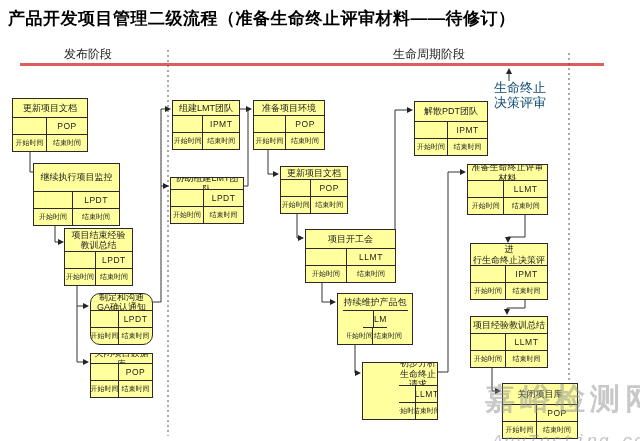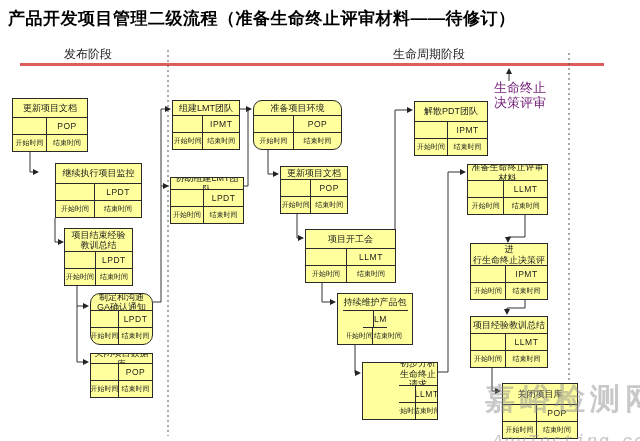--- a/index.html
+++ b/index.html
@@ -9,21 +9,21 @@
   }
   .page-title{
     position:absolute;left:8px;top:7px;width:624px;
     font-size:17px;font-weight:bold;letter-spacing:0.5px;color:#000;white-space:nowrap;
   }
   .phase-label{position:absolute;font-size:12px;color:#222;white-space:nowrap;}
   .phase-label.release{left:64px;top:46px;}
   .phase-label.lifecycle{left:393px;top:46px;}
   .eol-label{
     position:absolute;left:494px;top:80px;font-size:13px;line-height:15px;
-    white-space:pre-line;text-align:center;color:#701a75;
+    white-space:pre-line;text-align:center;color:#0c4a6e;
   }
   svg.connectors{position:absolute;left:0;top:0;width:640px;height:441px;}
   .conn{stroke:#333;stroke-width:1;fill:none;}
   .dashed{stroke:#555;stroke-width:1;stroke-dasharray:2,3;fill:none;}
   .redbar{stroke-width:3.2;fill:none;}
   .box{
     position:absolute;background:var(--box-fill,#ffff9e);border:1px solid #2a2a2a;
     display:flex;flex-direction:column;box-sizing:border-box;color:#1a1a1a;
   }
   .box-title{
@@ -98,21 +98,21 @@
     <div class="box-title">更新项目文档</div>
     <div class="box-row role-row">
       <div class="cell cell-left"></div>
       <div class="cell cell-right role-cell">POP</div>
     </div>
     <div class="box-row">
       <div class="cell cell-left time-cell">开始时间</div>
       <div class="cell cell-right time-cell">结束时间</div>
     </div>
   </div>
-      <div class="box" style="left: 55px; top: 163px; width: 87px; height: 55px;">
+      <div class="box" style="left: 33px; top: 163px; width: 87px; height: 63px;">
     <div class="box-title">继续执行项目监控</div>
     <div class="box-row role-row">
       <div class="cell cell-left"></div>
       <div class="cell cell-right role-cell">LPDT</div>
     </div>
     <div class="box-row">
       <div class="cell cell-left time-cell">开始时间</div>
       <div class="cell cell-right time-cell">结束时间</div>
     </div>
   </div>
@@ -166,21 +166,21 @@
     <div class="box-title">协助组建LMT团队</div>
     <div class="box-row role-row">
       <div class="cell cell-left"></div>
       <div class="cell cell-right role-cell">LPDT</div>
     </div>
     <div class="box-row">
       <div class="cell cell-left time-cell">开始时间</div>
       <div class="cell cell-right time-cell">结束时间</div>
     </div>
   </div>
-      <div class="box" style="left: 253px; top: 100px; width: 89px; height: 50px; border-radius: 9px;">
+      <div class="box" style="left: 253px; top: 100px; width: 72px; height: 50px;">
     <div class="box-title">准备项目环境</div>
     <div class="box-row role-row">
       <div class="cell cell-left"></div>
       <div class="cell cell-right role-cell">POP</div>
     </div>
     <div class="box-row">
       <div class="cell cell-left time-cell">开始时间</div>
       <div class="cell cell-right time-cell">结束时间</div>
     </div>
   </div>

